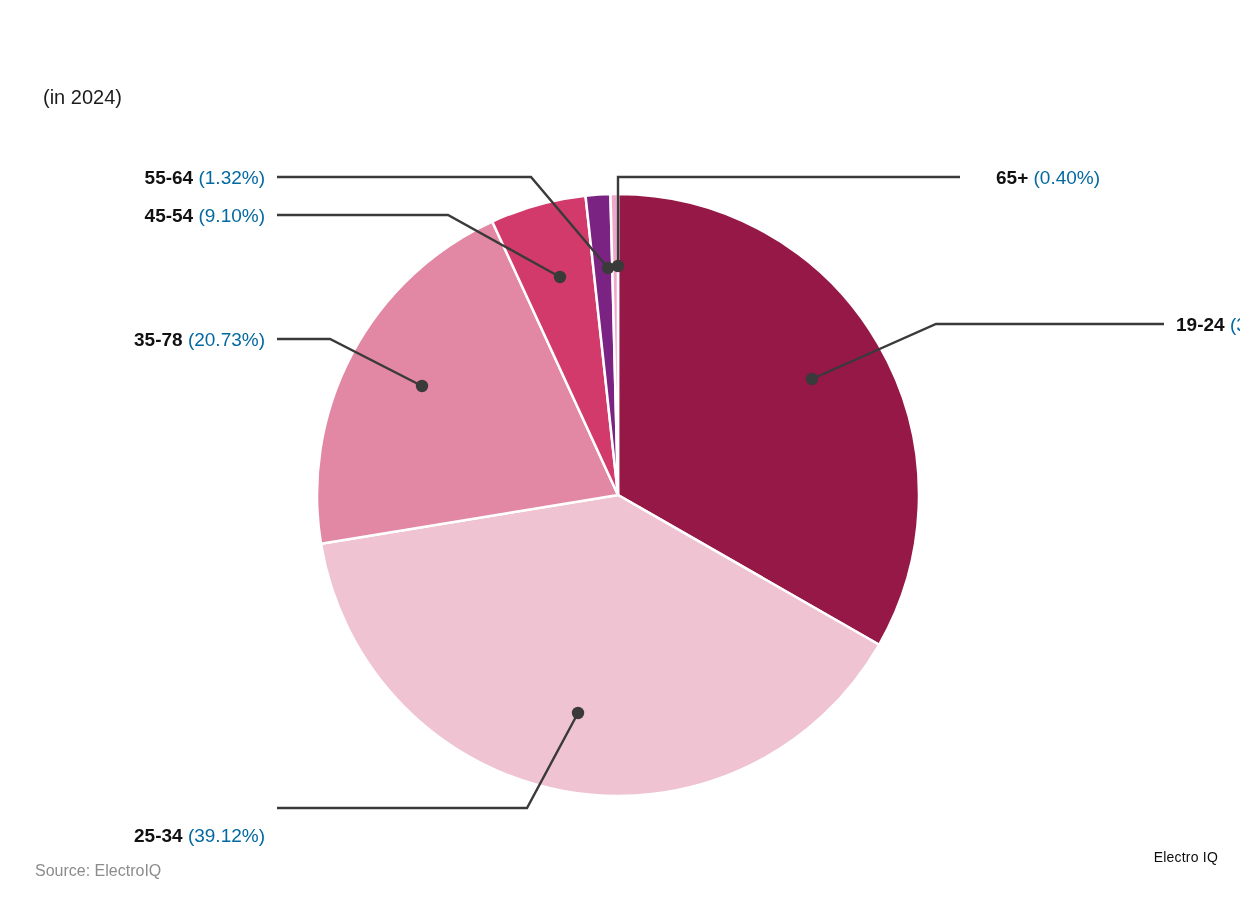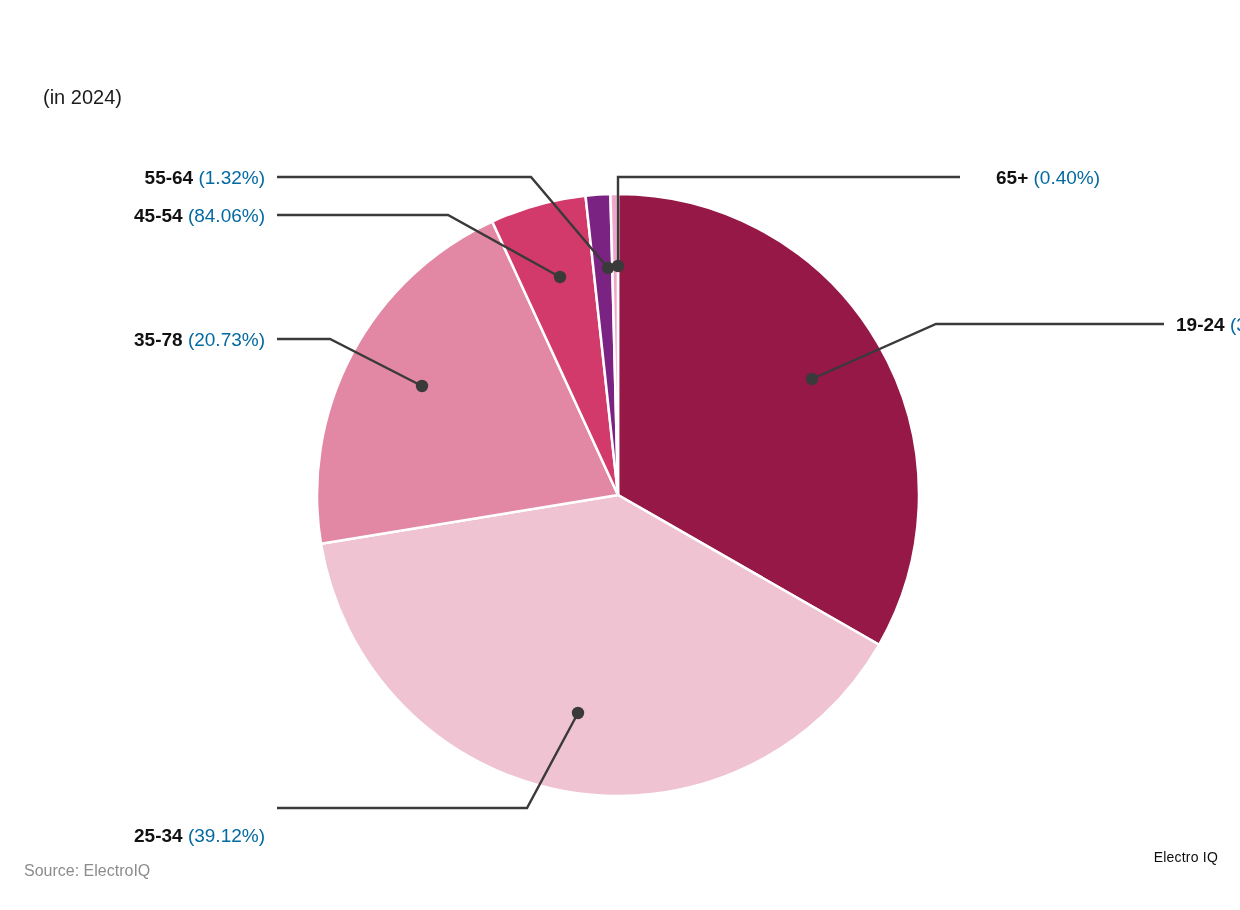--- a/index.html
+++ b/index.html
@@ -34,21 +34,21 @@
     left: 23px;
     top: 86px;
     font-size: 20px;
     font-weight: normal;
     color: #1c1c1c;
     white-space: nowrap;
     margin-left: 20px;
   }
   .source {
     position: absolute;
-    left: 24px;
+    left: 35px;
     top: 862px;
     font-size: 16px;
     color: #8c8c8c;
     white-space: nowrap;
   }
   .brand {
     position: absolute;
     right: 22px;
     top: 849px;
     font-size: 14px;
@@ -140,21 +140,21 @@
       <span class="pct">(0.40%)</span>
     </div>
 
     <div class="callout left" style="right:975px; top:168px;">
       <span class="cat">55-64</span>
       <span class="pct">(1.32%)</span>
     </div>
 
     <div class="callout left" style="right:975px; top:206px;">
       <span class="cat">45-54</span>
-      <span class="pct">(84.06%)</span>
+      <span class="pct">(9.10%)</span>
     </div>
 
     <div class="callout left" style="right:975px; top:330px;">
       <span class="cat">35-78</span>
       <span class="pct">(20.73%)</span>
     </div>
 
     <div class="callout left" style="right:975px; top:826px;">
       <span class="cat">25-34</span>
       <span class="pct">(39.12%)</span>

